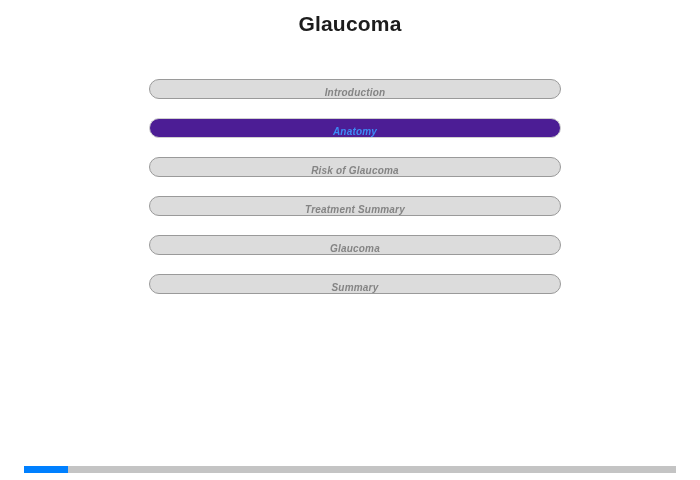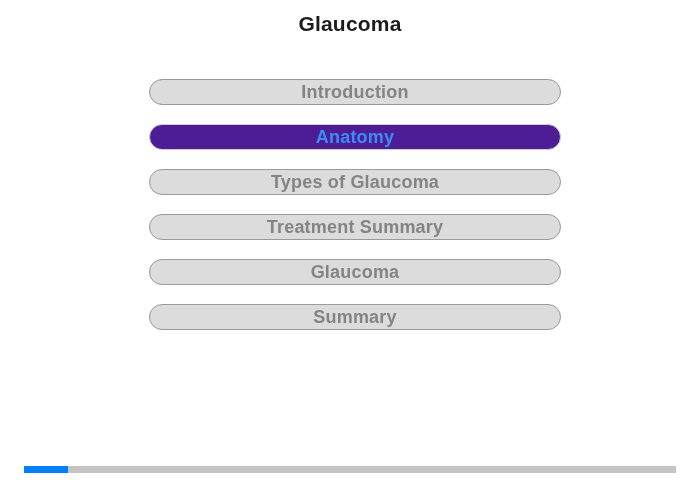--- a/index.html
+++ b/index.html
@@ -45,36 +45,37 @@
     left: 149px;
     top: 79px;
     width: 412px;
   }
 
   .menu-button {
     position: relative;
     display: block;
     box-sizing: border-box;
     width: 412px;
-    height: 26px;
+    height: 20px;
     margin-bottom: 19px;
     border: 1.5px solid #9a9a9a;
     border-radius: 14px;
     background: #dcdcdc;
     color: #848484;
     font-family: "Liberation Sans", sans-serif;
-    font-size: 18px;
+    font-size: 10px;
     font-weight: bold;
     text-align: center;
     line-height: 25px;
     letter-spacing: 0.2px;
     cursor: pointer;
     overflow: hidden;
     white-space: nowrap;
     padding: 0;
+    font-style: italic;
   }
 
   .menu-button:last-child {
     margin-bottom: 0;
   }
 
   .menu-button.is-active {
     background: #4c1d95;
     border-color: #cfcfcf;
     color: #3d8bf5;
@@ -102,21 +103,21 @@
 </head>
 <body>
 
 <div id="slide-root">
 
   <div id="page-title">Glaucoma</div>
 
   <div id="menu-list">
       <button class="menu-button">Introduction</button>
       <button class="menu-button is-active">Anatomy</button>
-      <button class="menu-button">Types of Glaucoma</button>
+      <button class="menu-button">Risk of Glaucoma</button>
       <button class="menu-button">Treatment Summary</button>
       <button class="menu-button">Glaucoma</button>
       <button class="menu-button">Summary</button>
     </div>
 
   <div id="progress-bar">
     <div id="progress-fill" style="width: 6.7%;"></div>
   </div>
 
 </div>

